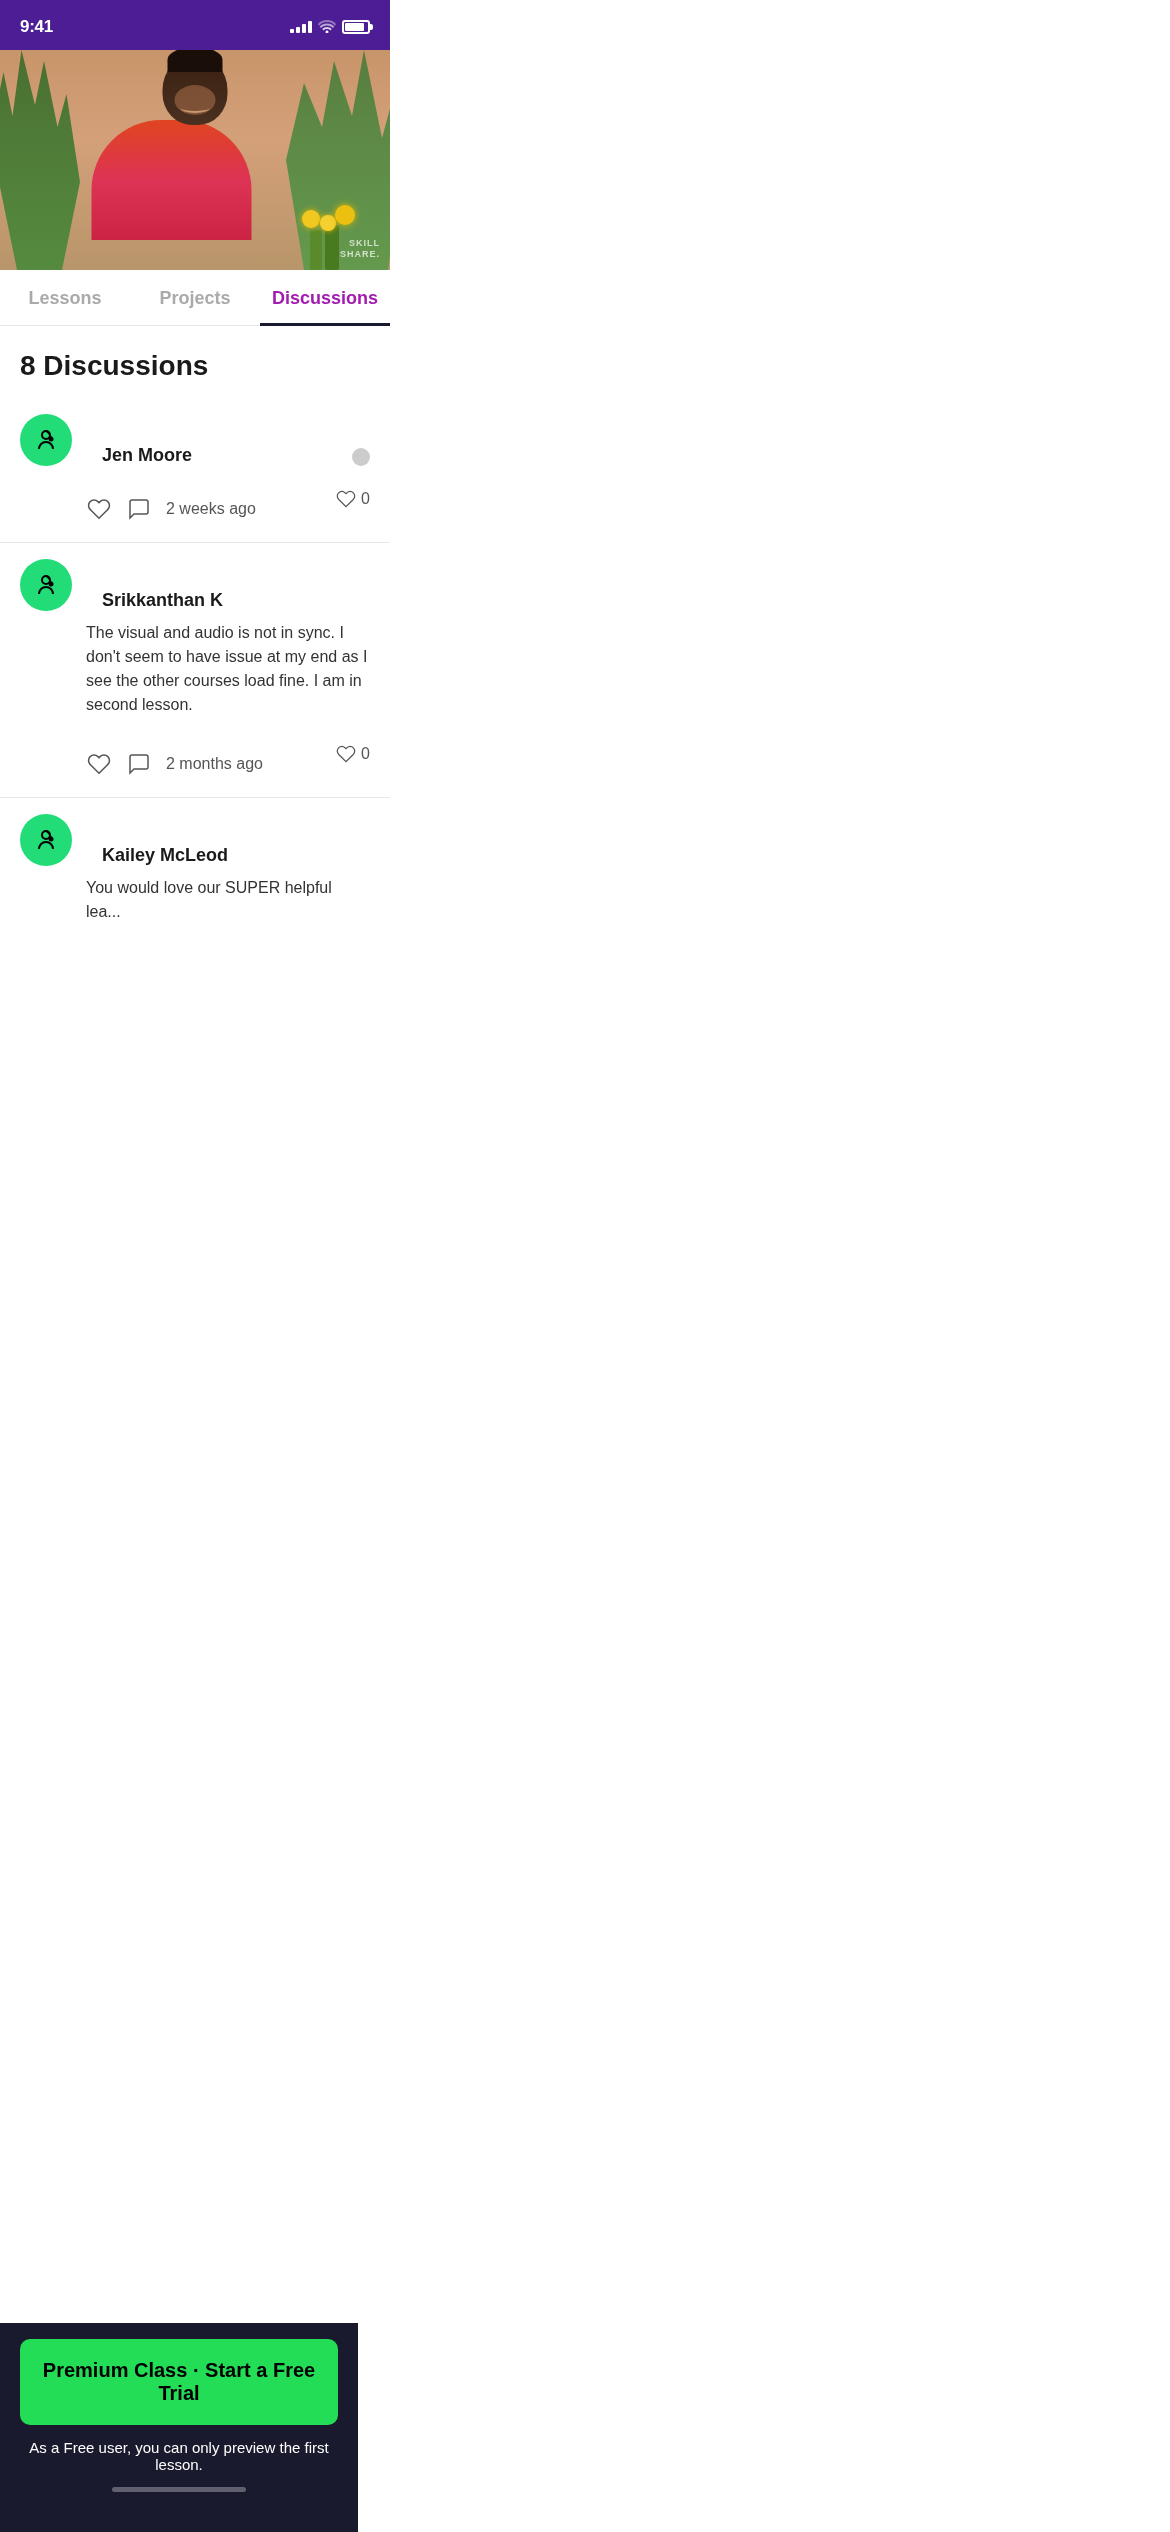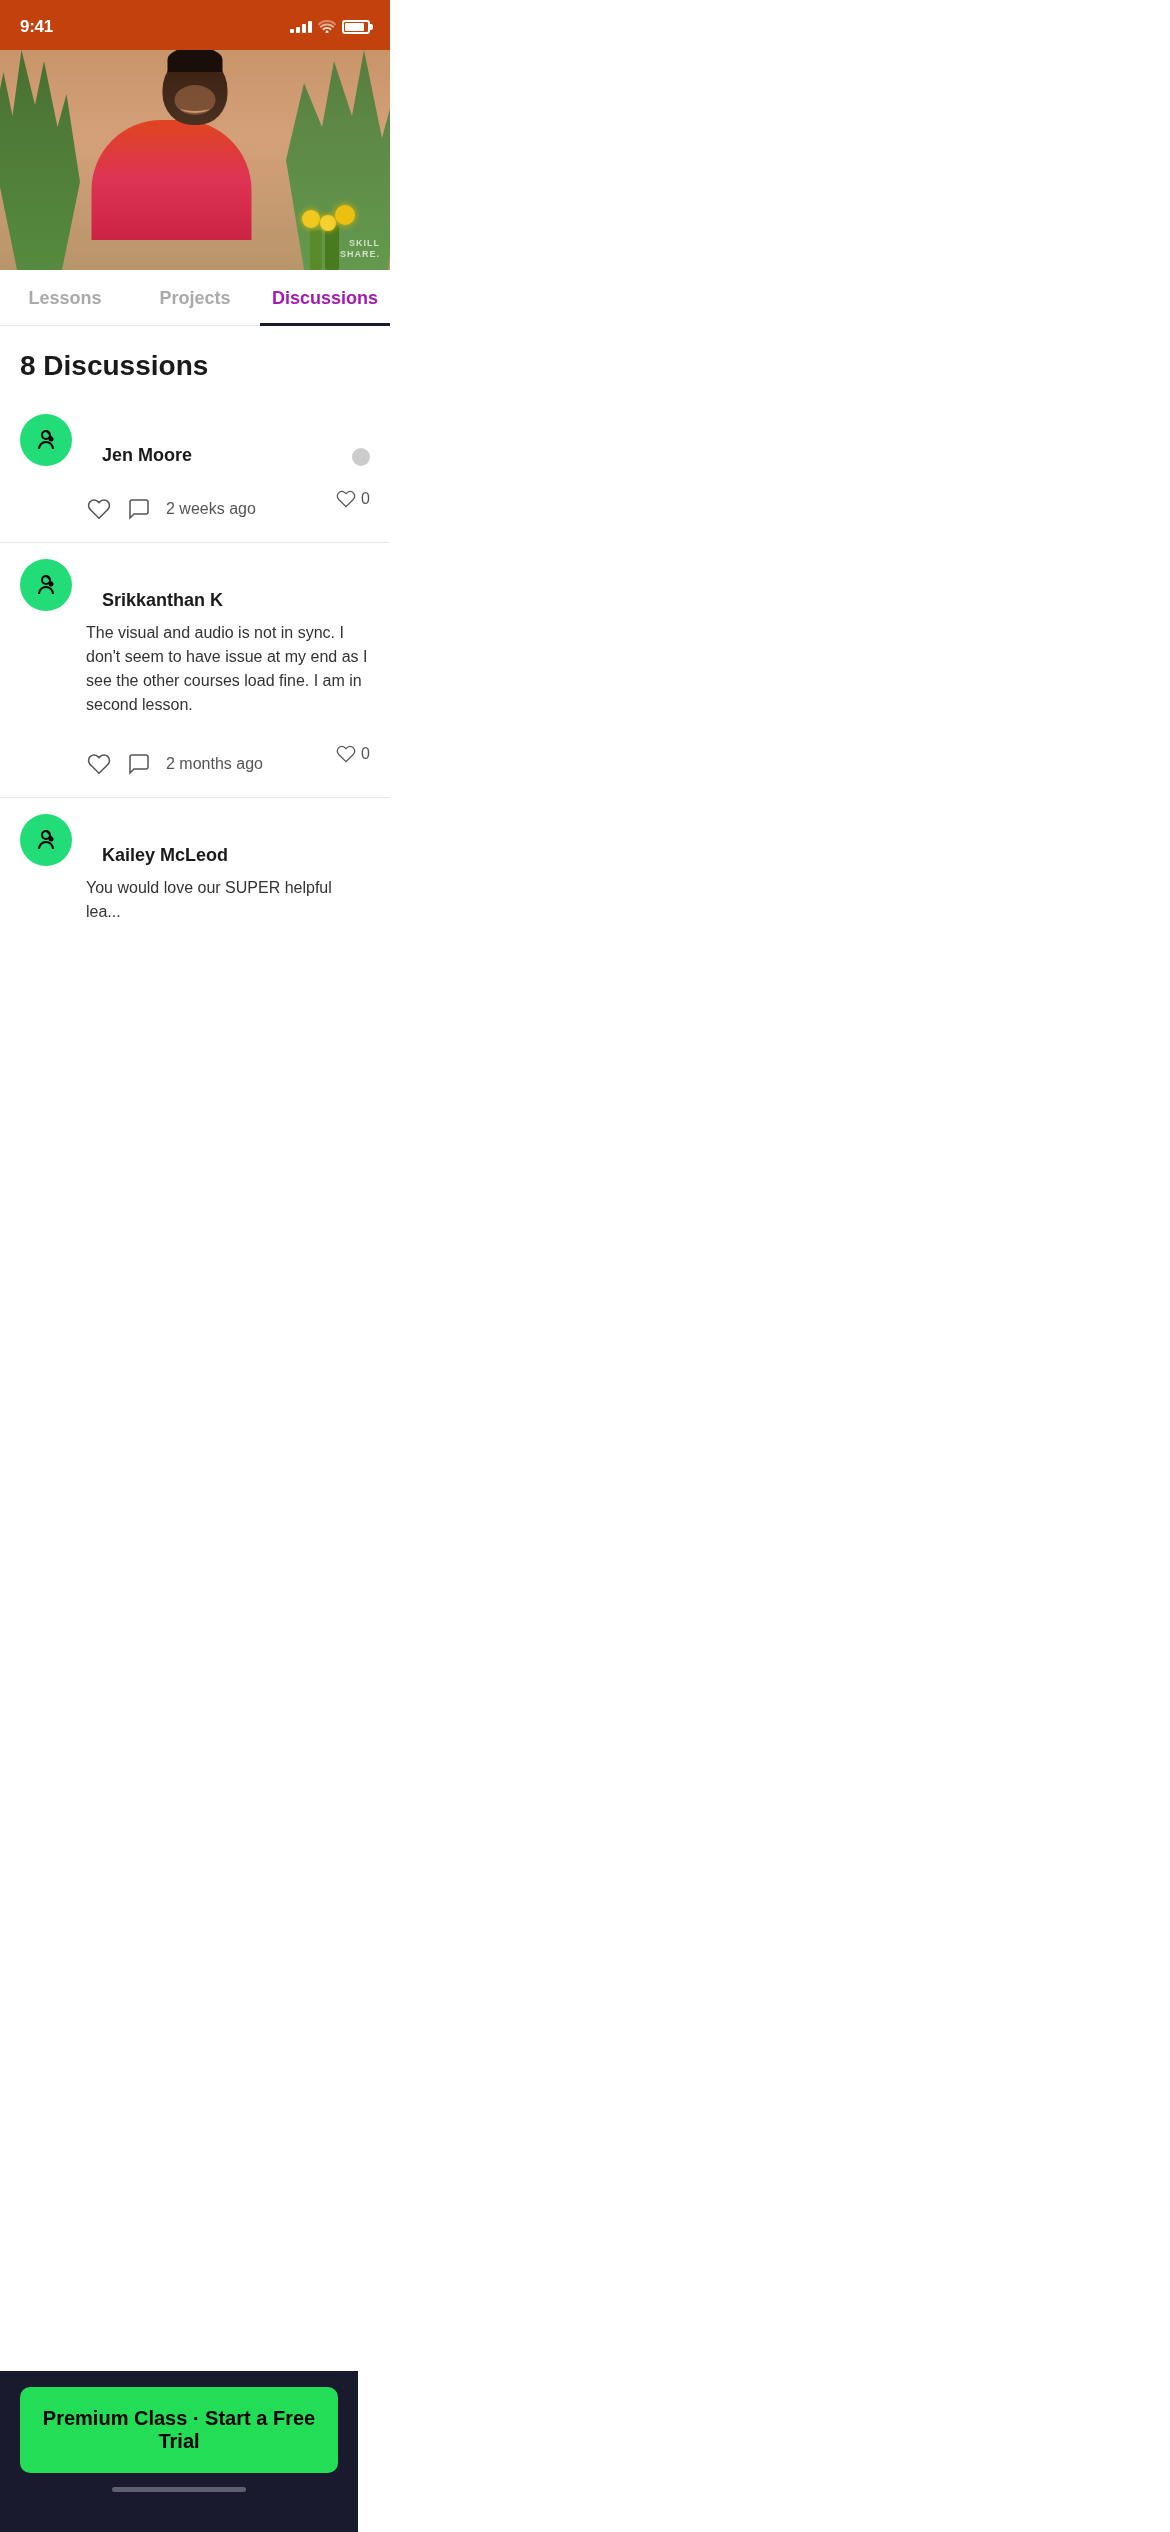--- a/index.html
+++ b/index.html
@@ -9,21 +9,21 @@
       font-family: -apple-system, BlinkMacSystemFont, 'Helvetica Neue', sans-serif;
       background: #fff;
       width: 390px;
       min-height: 844px;
       overflow-x: hidden;
       position: relative;
     }
 
     
     .status-bar {
-      background: #c2410c;
+      background: #4c1d95;
       display: flex;
       justify-content: space-between;
       align-items: center;
       padding: 14px 20px 10px;
       height: 50px;
     }
     .status-time {
       color: #fff;
       font-size: 17px;
       font-weight: 600;
@@ -436,14 +436,15 @@
       <span class="author-name">Kailey McLeod</span>
     </div>
     <p class="discussion-text" style="color:#333;font-size:16px;margin-left:66px;">
       You would love our SUPER helpful lea...
     </p>
   </div>
 </div>
 
 <div class="bottom-cta">
   <button class="cta-button">Premium Class · Start a Free Trial</button>
+  <p class="cta-subtitle">As a Free user, you can only preview the first lesson.</p>
   <div class="home-indicator"></div>
 </div>
 
 </body></html>

